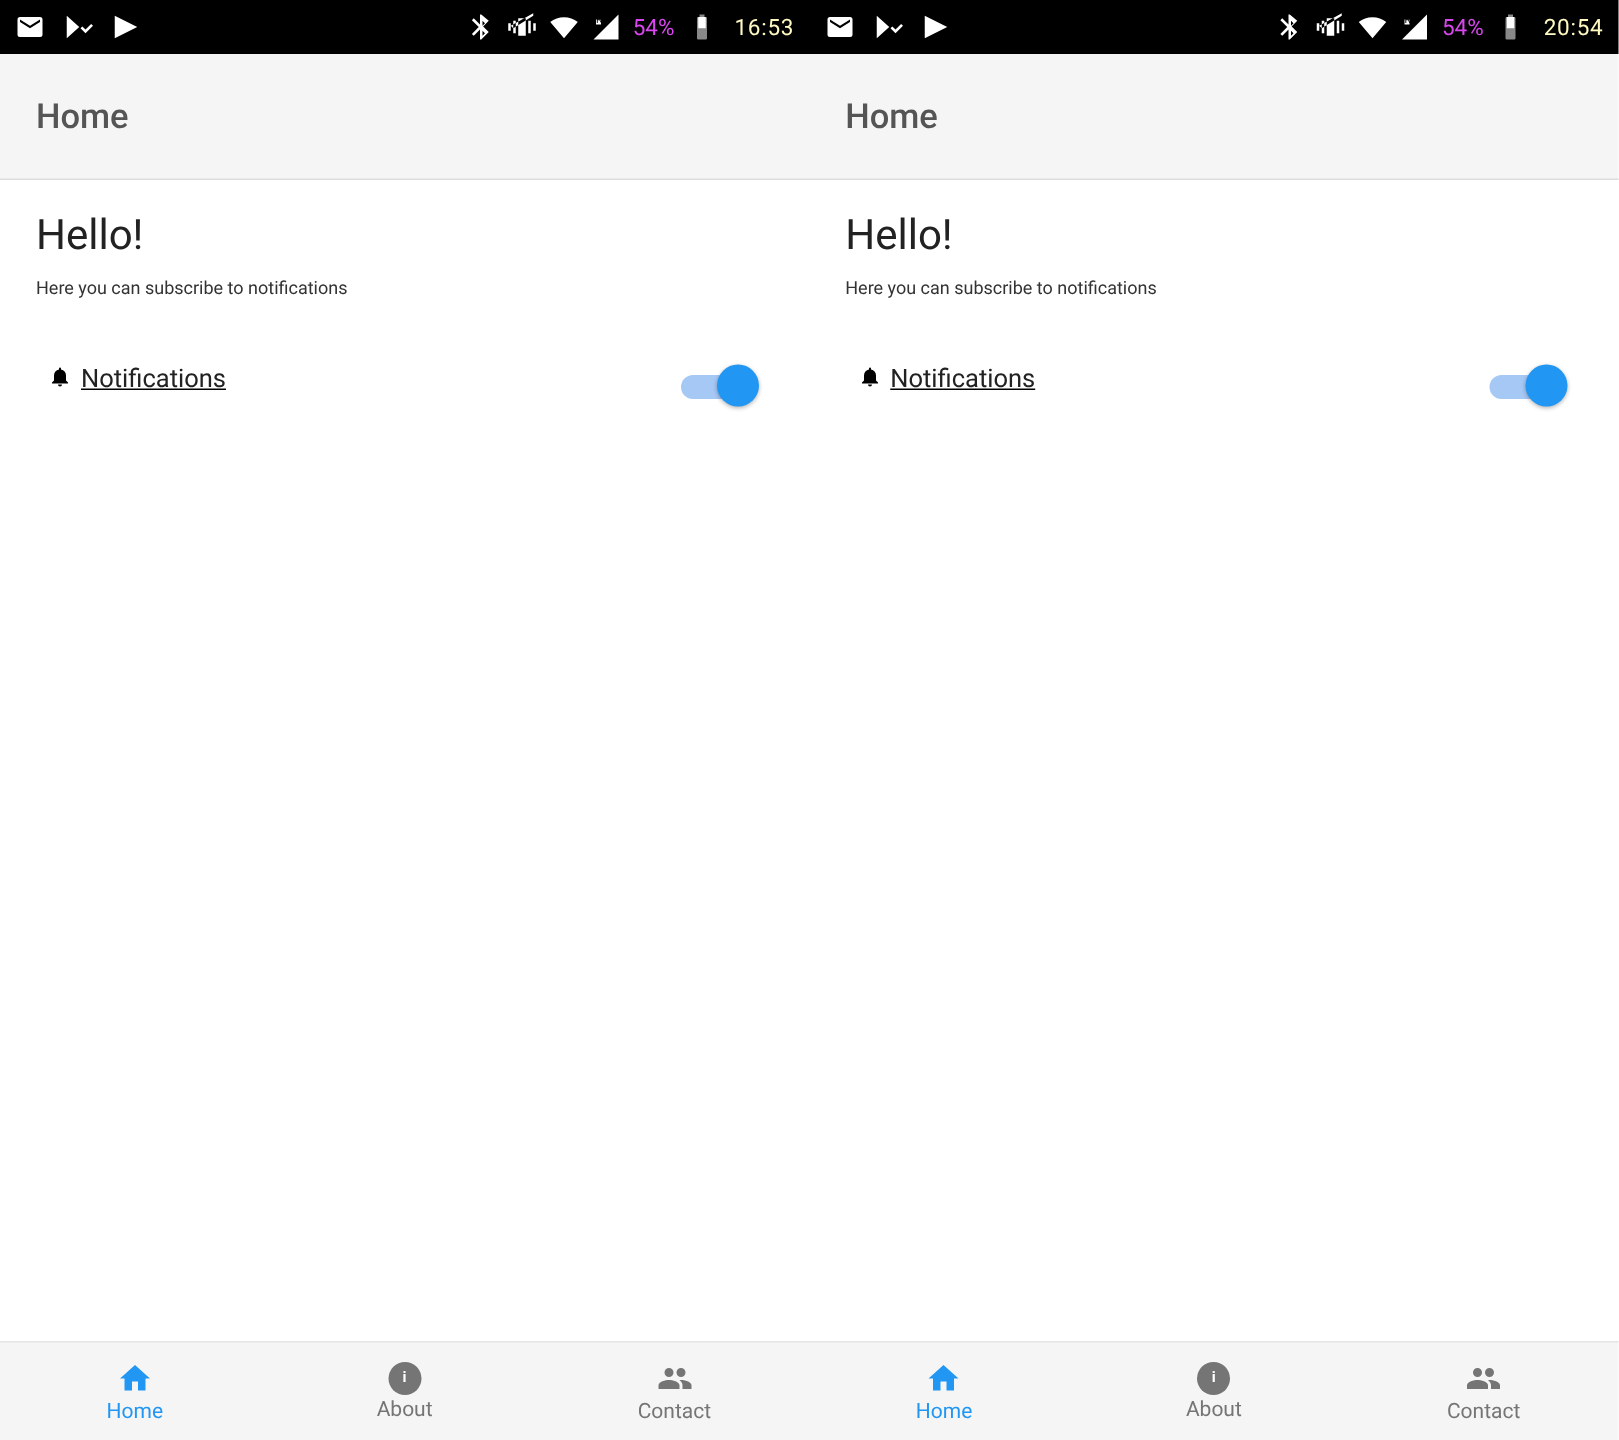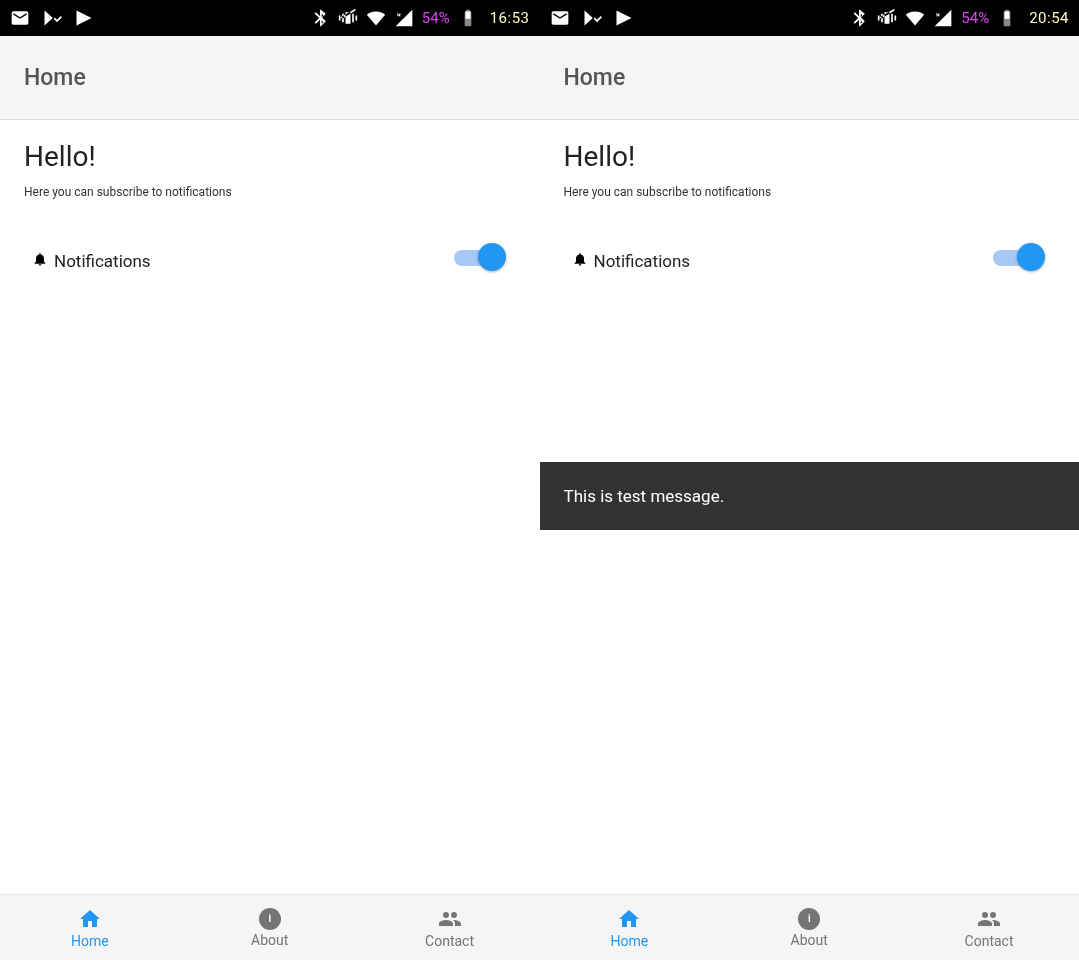--- a/index.html
+++ b/index.html
@@ -63,22 +63,23 @@
     color: #222;
     margin-bottom: 12px;
   }
   .subtext {
     font-size: 12px;
     color: #333;
     margin-bottom: 40px;
   }
   .notif-row {
     display: flex;
-    align-items: flex-end;
+    align-items: flex-start;
     padding: 4px 8px;
+    text-decoration: underline;
   }
   .notif-left { display: flex; align-items: center; gap: 6px; }
   .bell-icon svg { fill: #000; width: 16px; height: 16px; }
   .notif-label { font-size: 17px; color: #222; }
   .toggle {
     margin-left: auto;
     width: 54px;
     height: 28px;
     position: relative;
   }
@@ -303,23 +304,20 @@
             </svg></span>
         <span class="notif-label">Notifications</span>
       </div>
       <div class="toggle">
         <div class="toggle-track"></div>
         <div class="toggle-thumb"></div>
       </div>
     </div>
   </div>
 
-  <div class="snackbar">
-    <span>This is test message.</span>
-  </div>
 
   <div class="bottomnav">
     <div class="nav-item active">
       <span class="nav-icon">
           <svg viewBox="0 0 24 24">
             <path d="M10 20v-6h4v6h5v-8h3L12 3 2 12h3v8z"></path>
           </svg>
         </span>
       <span>Home</span>
     </div>

